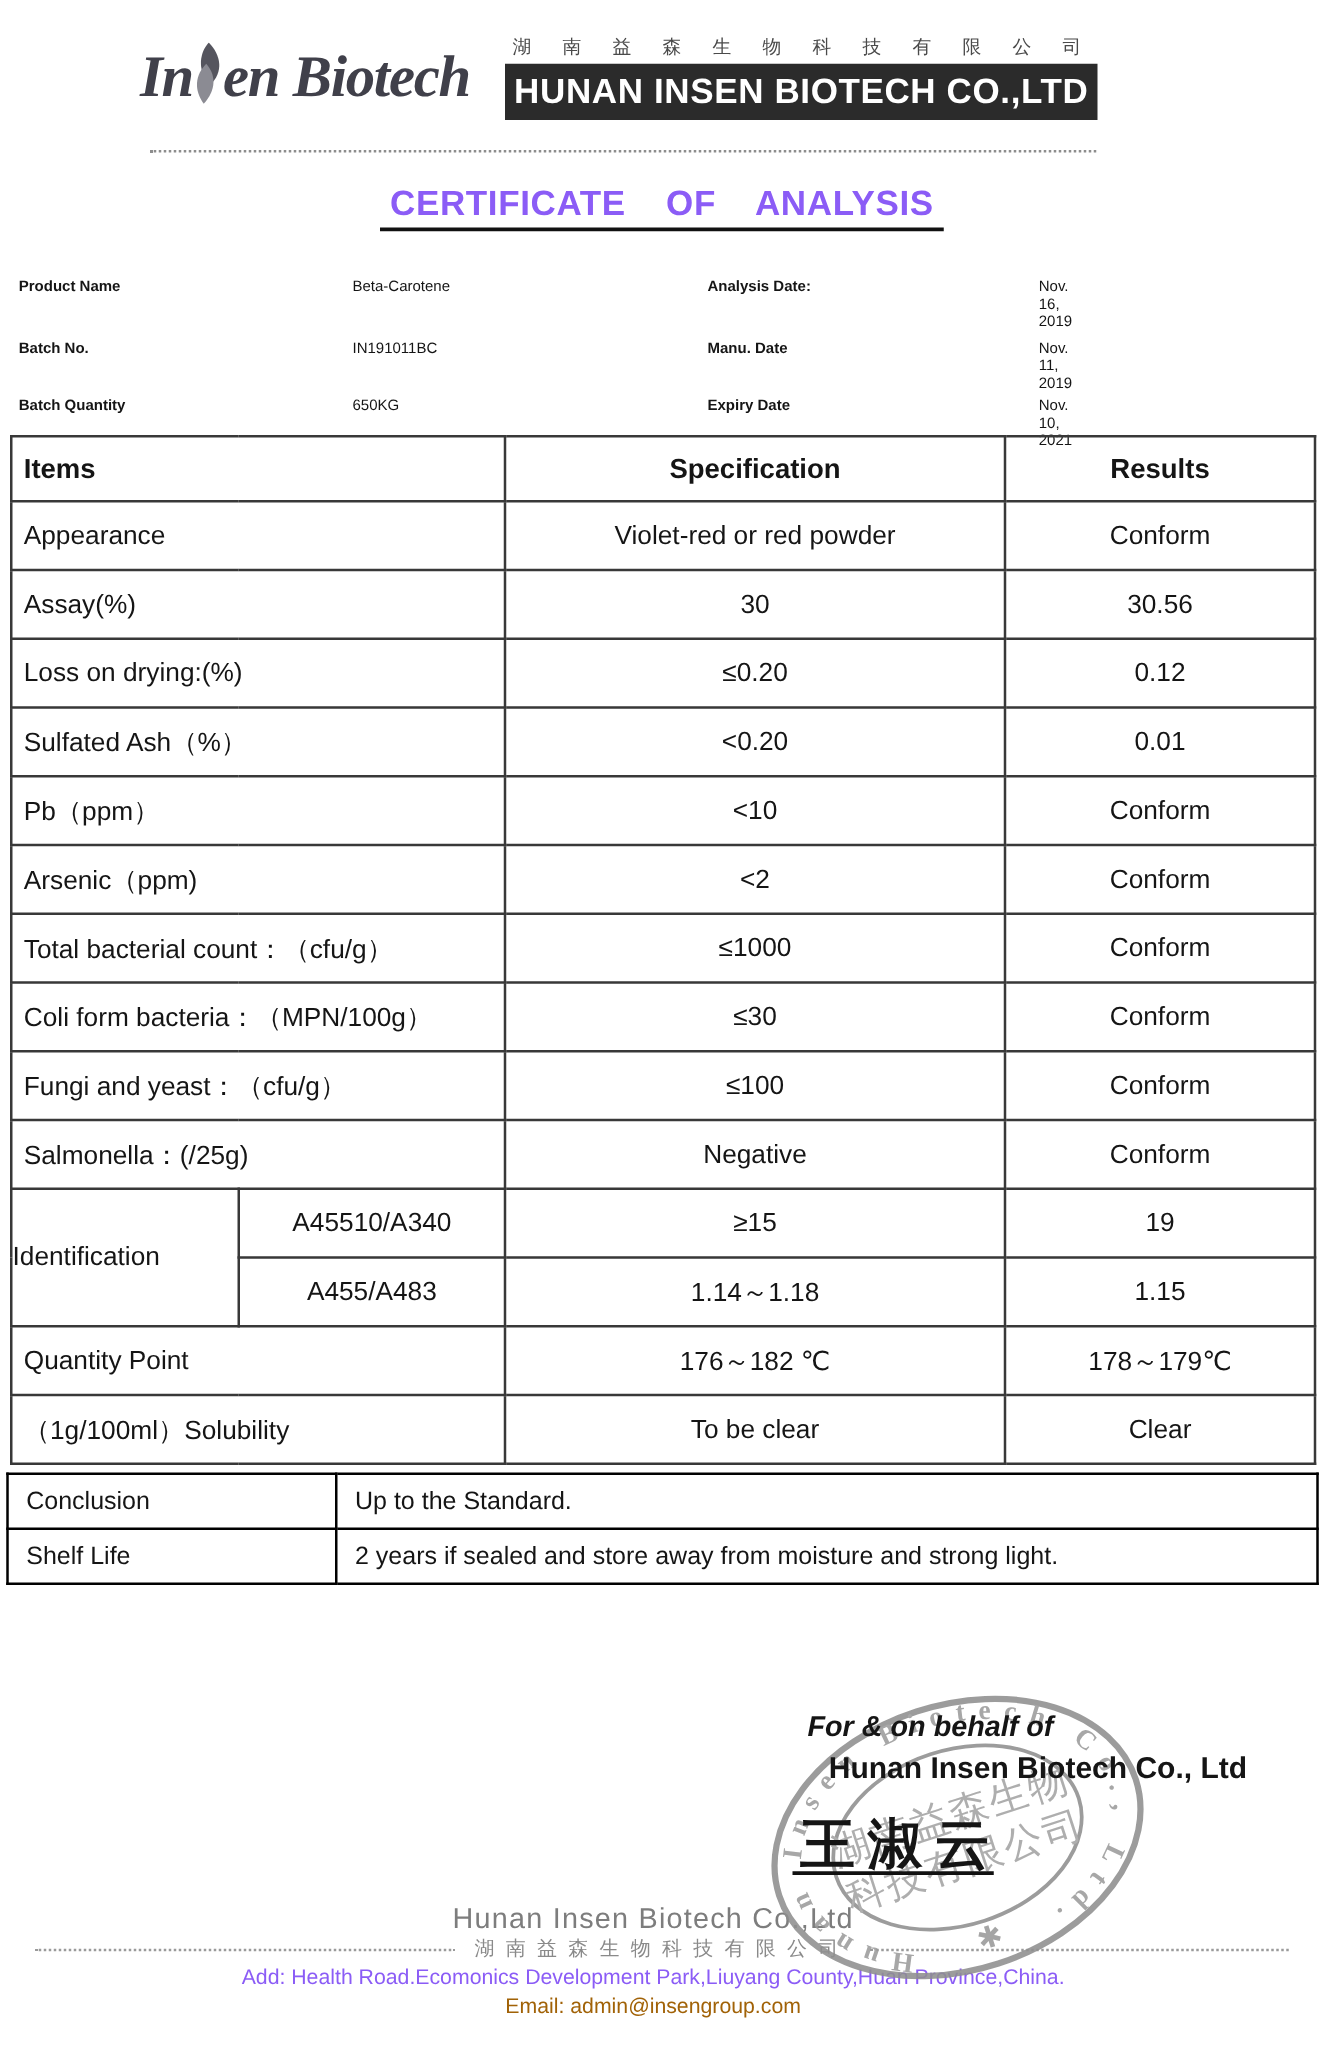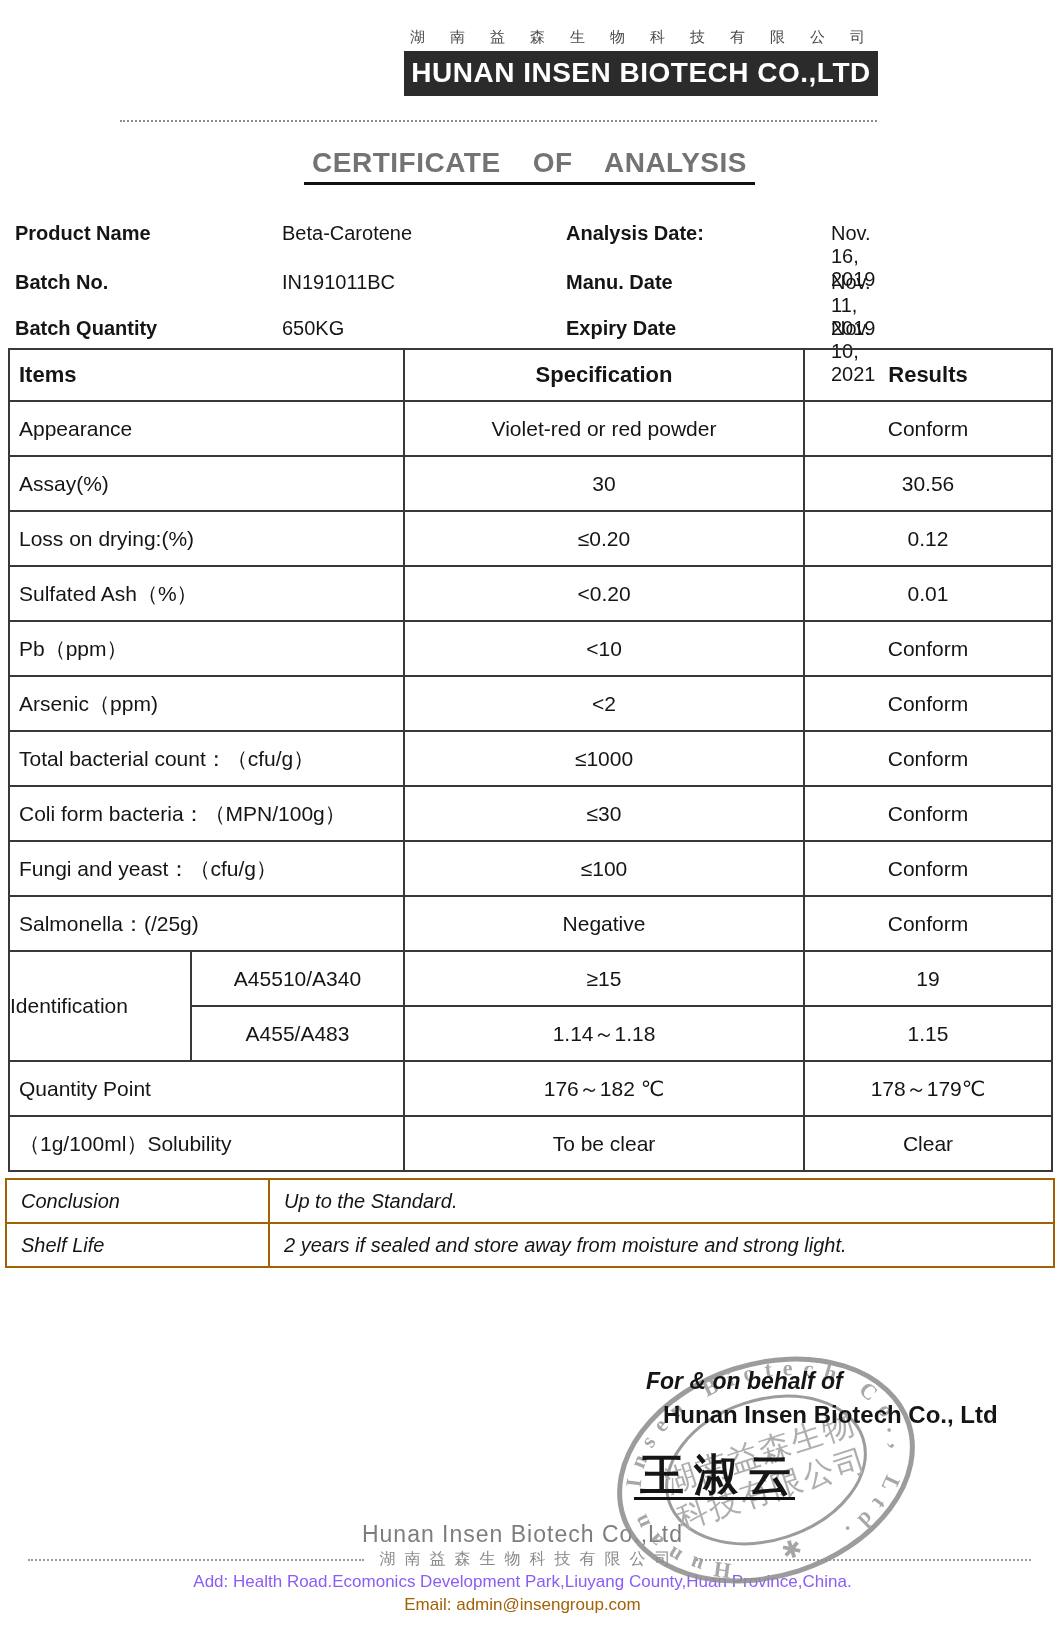--- a/index.html
+++ b/index.html
@@ -11,42 +11,42 @@
         font-weight:bold;font-style:italic;font-size:47px;color:#40404a;letter-spacing:-1px;white-space:nowrap;}
   .logo .leaf{display:inline-block;vertical-align:-7px;margin:0 -3px;}
   .hdr-right{position:absolute;left:404px;top:28px;width:474px;}
   .cn-line{font-size:15px;color:#4a4a4a;letter-spacing:25px;white-space:nowrap;padding-left:6px;}
   .banner{margin-top:4px;background:#2b2b2b;color:#fff;font-size:28px;font-weight:bold;
           text-align:center;padding:6px 0 7px 0;letter-spacing:.5px;white-space:nowrap;}
   .dotted-sep{position:absolute;left:120px;top:120px;width:757px;border-top:2px dotted #8d8d8d;}
 
   
   .title-wrap{position:absolute;left:0;top:147px;width:1059px;text-align:center;}
-  .title{display:inline-block;font-size:28px;font-weight:bold;color:#737373;
+  .title{display:inline-block;font-size:28px;font-weight:bold;color:#8b5cf6;
          word-spacing:24px;letter-spacing:.5px;border-bottom:3px solid #111;padding:0 8px 3px 8px;}
 
   
-  .pinfo-row{position:absolute;left:0;width:863px;height:26px;font-size:20px;}
+  .pinfo-row{position:absolute;left:0;width:863px;height:26px;font-size:12px;}
   .pinfo-row .l1{position:absolute;left:15px;font-weight:bold;}
   .pinfo-row .v1{position:absolute;left:282px;}
   .pinfo-row .l2{position:absolute;left:566px;font-weight:bold;}
   .pinfo-row .v2{position:absolute;left:831px;}
 
   
   .spec{position:absolute;left:8px;top:348px;border-collapse:collapse;table-layout:fixed;width:1043px;}
   .spec td{border:2px solid #383838;font-size:21px;text-align:center;color:#151515;padding:0;}
   .spec tr{height:55px;}
   .spec tr.hdr{height:52px;}
   .spec tr.hdr td{font-size:22px;font-weight:bold;}
   .spec td.item{text-align:left;padding-left:9px;}
   .spec tr.hdr td.item{margin-left:32px;}
 
   
   .binfo{position:absolute;left:5px;top:1178px;border-collapse:collapse;table-layout:fixed;width:1048px;}
-  .binfo td{border:2px solid #a16207;font-size:20px;color:#151515;text-align:left;padding:0 0 0 14px;font-style:italic;}
+  .binfo td{border:2px solid #000000;font-size:20px;color:#151515;text-align:left;padding:0 0 0 14px;}
   .binfo tr{height:44px;}
 
   
   .behalf{position:absolute;left:646px;top:1368px;font-size:23px;font-weight:bold;font-style:italic;z-index:3;}
   .behalf-co{position:absolute;left:628px;top:1401px;font-size:24px;font-weight:bold;z-index:3;white-space:nowrap;margin-left:35px;}
   .sign-name{position:absolute;left:640px;top:1446px;font-size:44px;font-weight:bold;letter-spacing:10px;
              font-family:"DejaVu Sans",sans-serif;z-index:3;}
   .sign-line{position:absolute;left:634px;top:1497px;width:161px;border-top:3px solid #111;z-index:3;}
   .stamp{position:absolute;left:606px;top:1350px;z-index:2;opacity:.88;}
 
@@ -57,20 +57,24 @@
   .f-cn-row .dots{flex:1;border-top:2px dotted #9a9a9a;}
   .f-cn-row .cn{padding:0 16px;font-size:16px;color:#8a8a8a;letter-spacing:9px;white-space:nowrap;}
   .f-add{position:absolute;left:0;top:1572px;width:1045px;text-align:center;font-size:17px;color:#8b5cf6;z-index:1;}
   .f-mail{position:absolute;left:0;top:1595px;width:1045px;text-align:center;font-size:17px;color:#a16207;z-index:1;}
 </style>
 </head>
 <body>
 
 <div id="page">
 
+  <div class="logo"><span>In</span><span class="leaf"><svg width="30" height="50" viewBox="0 0 30 50">
+          <path d="M16 0 C 26 10 28 24 17 34 C 8 25 7 10 16 0 Z" fill="#55555e"></path>
+          <path d="M14 17 C 22 26 22 38 12 49 C 4 38 5 26 14 17 Z" fill="#8b8b93"></path>
+        </svg></span><span>en</span><span> Biotech</span></div>
 
   <div class="hdr-right">
     <div class="cn-line">湖南益森生物科技有限公司</div>
     <div class="banner">HUNAN INSEN BIOTECH CO.,LTD</div>
   </div>
   <div class="dotted-sep"></div>
 
   <div class="title-wrap">
     <span class="title">CERTIFICATE OF ANALYSIS</span>
   </div>

